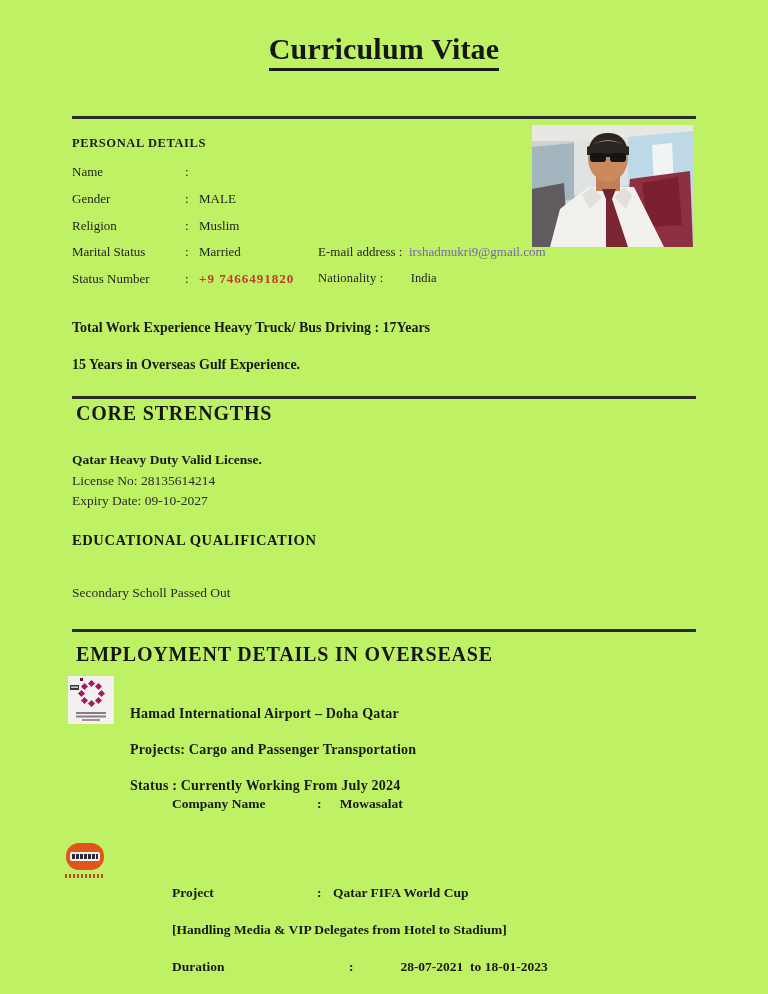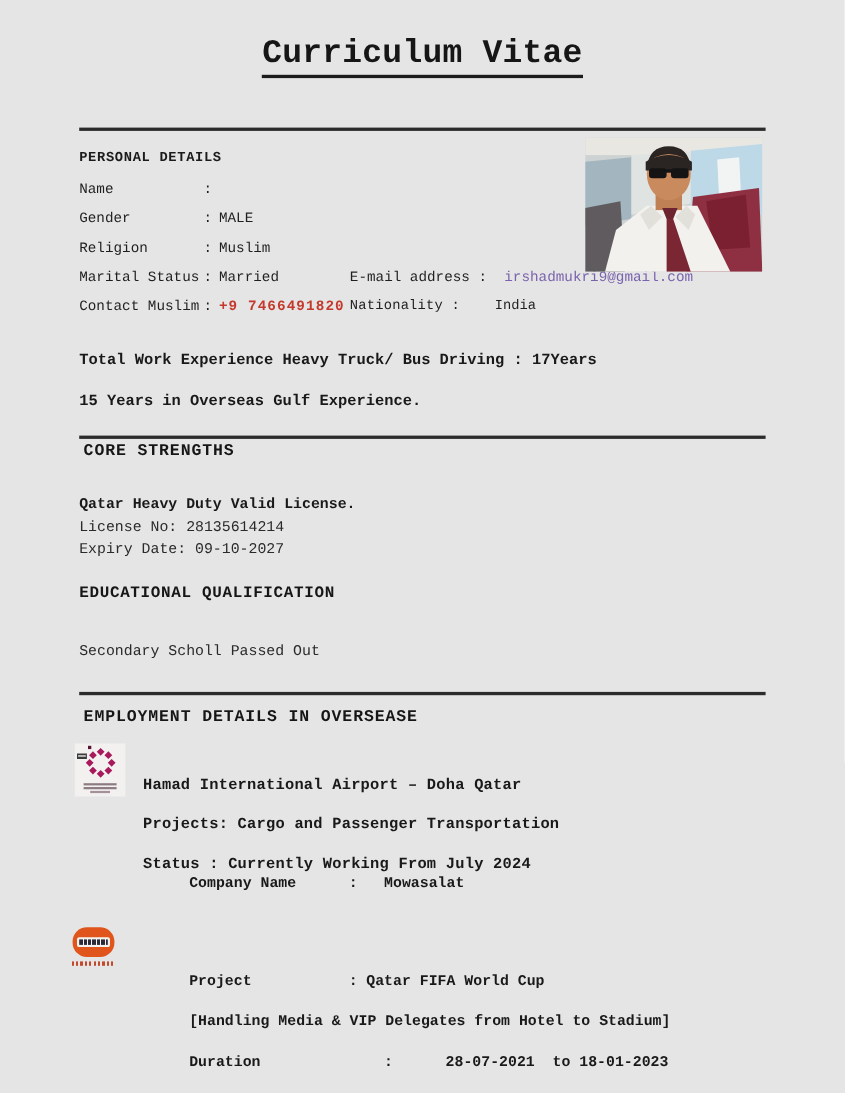--- a/index.html
+++ b/index.html
@@ -1,35 +1,35 @@
 <!DOCTYPE html>
 <html><head>
 <meta charset="utf-8">
 <style>
   html,body{margin:0;padding:0;background:#ffffff;}
   .page{
     position:relative;width:768px;height:994px;overflow:hidden;
-    background:#e5e5e5;color:#1f1f1f;
-    font-family:Liberation Mono, monospace;
+    background:#bef264;color:#1f1f1f;
+    font-family:Liberation Serif, serif;
   }
   .abs{position:absolute;}
   
   .title{top:32px;left:0;width:768px;text-align:center;}
   .title span{
     display:inline-block;font-size:30px;font-weight:bold;color:#161616;
     border-bottom:3px solid #1c1c1c;padding-bottom:2px;letter-spacing:0.2px;
   }
   
   .rule{left:72px;width:624px;height:3px;background:#2b2b2b;}
   .rule1{top:116px;}
   .rule2{top:396px;}
   .rule3{top:629px;}
   
   .h-small{font-size:12.5px;font-weight:bold;letter-spacing:0.6px;color:#1b1b1b;}
-  .h-mid{font-size:15px;font-weight:bold;letter-spacing:0.8px;color:#161616;}
+  .h-mid{font-size:20px;font-weight:bold;letter-spacing:0.8px;color:#161616;}
   .h-edu{font-size:14.5px;font-weight:bold;letter-spacing:0.6px;color:#161616;}
   
   .prow{left:72px;display:flex;font-size:13px;white-space:pre;}
   .plabel{width:113px;flex:0 0 113px;}
   .psep{width:14px;flex:0 0 14px;}
   .name-v{font-weight:bold;padding-left:5px;letter-spacing:0.3px;}
   .red-v{color:#c5392c;font-weight:bold;letter-spacing:1px;}
   .inline-right{position:absolute;left:246px;top:0;display:flex;white-space:pre;}
   .email-a{color:#7a63ad;text-decoration:none;}
   .nat-label{letter-spacing:0.2px;}
@@ -83,21 +83,21 @@
   </div>
 
   <div class="abs prow" style="top:244px;">
     <span class="plabel">Marital Status</span><span class="psep">:</span><span>Married</span>
     <span class="inline-right small13">
       <span>E-mail address :  </span><a href="#" class="email-a">irshadmukri9@gmail.com</a>
     </span>
   </div>
 
   <div class="abs prow" style="top:271px;">
-    <span class="plabel">Contact Muslim</span><span class="psep">:</span><span class="red-v">+9 7466491820</span>
+    <span class="plabel">Status Number</span><span class="psep">:</span><span class="red-v">+9 7466491820</span>
     <span class="inline-right" style="font-size:12.5px;gap:24px;">
       <span class="nat-label">Nationality : </span><span>India</span>
     </span>
   </div>
 
   <div class="abs photo">
     <svg viewBox="0 0 161 122" preserveAspectRatio="none">
       <rect width="161" height="122" fill="#cdd2d3"></rect>
       <rect x="0" y="0" width="161" height="16" fill="#e9e7e2"></rect>
       <polygon points="96,12 161,6 161,70 96,62" fill="#bdd8e7"></polygon>

